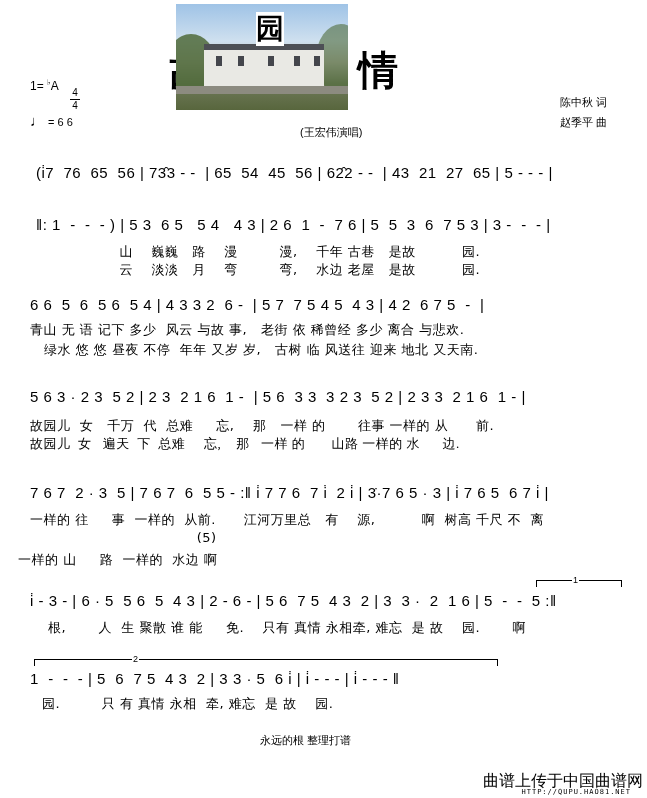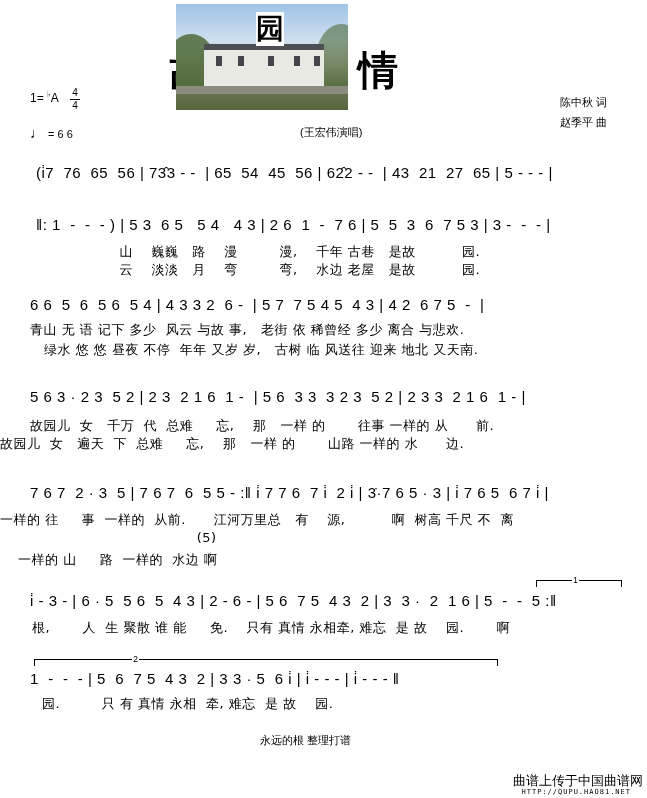--- a/index.html
+++ b/index.html
@@ -24,21 +24,21 @@
   .key { font-size: 12px; }
   .frac { position: absolute; font-size: 10px; line-height: 10px; text-align: center; width: 10px; }
   .frac .bar { display: block; border-top: 1px solid #000; margin: 1px 0; }
   
   .nline { position: absolute; left: 0; width: 647px; height: 18px; font-size: 15px; line-height: 18px;
            white-space: pre; letter-spacing: 0.5px; }
   .lyr { position: absolute; left: 0; font-size: 13px; line-height: 16px; white-space: pre;
          font-family: "DejaVu Sans", sans-serif; letter-spacing: 0.5px; }
   .volta { position: absolute; border-top: 1px solid #000; border-left: 1px solid #000; border-right: 1px solid #000; height: 6px; }
   .volta-num { position: absolute; font-size: 9px; background: #fff; padding: 0 1px; line-height: 9px; }
-  .footer-site { position: absolute; right: 4px; top: 774px; font-size: 13px; text-align: right; line-height: 13px; }
+  .footer-site { position: absolute; right: 4px; top: 774px; font-size: 16px; text-align: right; line-height: 13px; }
   .footer-url { position: absolute; right: 16px; top: 788px; font-size: 7px; letter-spacing: 1px; font-family: "DejaVu Sans Mono", monospace; }
 </style>
 </head>
 <body>
 
 <div class="title-char" style="left:170px;top:50px;">故</div>
 
 <div class="photo">
   <div class="tree" style="left:-10px;top:30px;width:50px;height:60px;"></div>
   <div class="tree" style="left:140px;top:20px;width:50px;height:70px;opacity:.6;"></div>
@@ -47,61 +47,61 @@
   <div class="win" style="left:62px;"></div>
   <div class="win" style="left:92px;"></div>
   <div class="win" style="left:118px;"></div>
   <div class="win" style="left:138px;"></div>
   <div class="path"></div>
   <div class="yuan">园</div>
 </div>
 
 <div class="title-char" style="left:358px;top:50px;">情</div>
 
-<div class="abs key" style="left:30px;top:90px;">
+<div class="abs key" style="left:30px;top:78px;">
   <span>1=</span>
   <sup style="font-size:8px;">♭</sup><span>A</span>
 </div>
 <div class="frac" style="left:70px;top:88px;">
   <span>4</span>
   <span class="bar"></span>
   <span>4</span>
 </div>
-<div class="abs small" style="left:30px;top:114px;margin-top:12px;">
+<div class="abs small" style="left:30px;top:114px;">
   <span style="font-size:15px;">♩</span>
   <span>= 6 6</span>
 </div>
 
 <div class="abs small" style="left:300px;top:126px;">(王宏伟演唱)</div>
 <div class="abs small" style="left:560px;top:96px;">陈中秋   词</div>
 <div class="abs small" style="left:560px;top:116px;">赵季平   曲</div>
 
 <div class="nline" style="top:164px;padding-left:36px;">(i̇7  76  65  56 | 73̂3 - -  | 65  54  45  56 | 62̂2 - -  | 43  21  27  65 | 5 - - - |</div>
 
 <div class="nline" style="top:216px;padding-left:36px;">‖: 1  -  -  - ) | 5 3  6 5   5 4   4 3 | 2 6  1  -  7 6 | 5  5  3  6  7 5 3 | 3 -  -  - |</div>
 <div class="lyr" style="top:244px;padding-left:36px;">                  山    巍巍   路    漫         漫,    千年 古巷   是故          园.</div>
 <div class="lyr" style="top:262px;padding-left:36px;">                  云    淡淡   月    弯         弯,    水边 老屋   是故          园.</div>
 
 <div class="nline" style="top:296px;padding-left:30px;">6 6  5  6  5 6  5 4 | 4 3 3 2  6 -  | 5 7  7 5 4 5  4 3 | 4 2  6 7 5  -  |</div>
 <div class="lyr" style="top:322px;padding-left:30px;">青山 无 语 记下 多少  风云 与故 事,   老街 依 稀曾经 多少 离合 与悲欢.</div>
 <div class="lyr" style="top:342px;padding-left:44px;">绿水 悠 悠 昼夜 不停  年年 又岁 岁,   古树 临 风送往 迎来 地北 又天南.</div>
 
 <div class="nline" style="top:388px;padding-left:30px;">5 6 3 · 2 3  5 2 | 2 3  2 1 6  1 -  | 5 6  3 3  3 2 3  5 2 | 2 3 3  2 1 6  1 - |</div>
 <div class="lyr" style="top:418px;padding-left:30px;">故园儿  女   千万  代  总难     忘,    那   一样 的       往事 一样的 从      前.</div>
-<div class="lyr" style="top:436px;">故园儿  女   遍天  下  总难     忘,    那   一样 的       山路 一样的 水      边.</div>
+<div class="lyr" style="top:436px;padding-left:30px;font-family:Liberation Serif, serif;">故园儿  女   遍天  下  总难     忘,    那   一样 的       山路 一样的 水      边.</div>
 
 <div class="nline" style="top:484px;padding-left:30px;">7 6 7  2 · 3  5 | 7 6 7  6  5 5 - :‖ i̇ 7 7 6  7 i̇  2 i̇ | 3̇·7 6 5 · 3 | i̇ 7 6 5  6 7 i̇ |</div>
-<div class="lyr" style="top:512px;">一样的 往     事  一样的  从前.      江河万里总   有    源,          啊  树高 千尺 不  离</div>
+<div class="lyr" style="top:512px;padding-left:30px;">一样的 往     事  一样的  从前.      江河万里总   有    源,          啊  树高 千尺 不  离</div>
 <div class="lyr" style="top:530px;padding-left:30px;">                                    (5)</div>
 <div class="lyr" style="top:552px;padding-left:18px;">一样的 山     路  一样的  水边 啊</div>
 
 <div class="volta" style="left:536px;top:580px;width:84px;"></div>
 <div class="volta-num" style="left:572px;top:576px;">1</div>
 <div class="nline" style="top:592px;padding-left:30px;">i̇ - 3 - | 6 · 5  5 6  5  4 3 | 2 - 6 - | 5 6  7 5  4 3  2 | 3  3 ·  2  1 6 | 5  -  -  5 :‖</div>
-<div class="lyr" style="top:620px;padding-left:32px;">根,       人  生 聚散 谁 能     免.    只有 真情 永相牵, 难忘  是 故    园.       啊</div>
+<div class="lyr" style="top:620px;padding-left:48px;">根,       人  生 聚散 谁 能     免.    只有 真情 永相牵, 难忘  是 故    园.       啊</div>
 
 <div class="volta" style="left:34px;top:659px;width:462px;border-right:1px solid #000;"></div>
 <div class="volta-num" style="left:132px;top:655px;">2</div>
 <div class="nline" style="top:670px;padding-left:30px;">1  -  -  - | 5  6  7 5  4 3  2 | 3 3 · 5  6 i̇ | i̇ - - - | i̇ - - - ‖</div>
 <div class="lyr" style="top:696px;padding-left:42px;">园.         只 有 真情 永相  牵, 难忘  是 故    园.</div>
 
 <div class="abs small" style="left:260px;top:734px;">永远的根 整理打谱</div>
 
 <div class="footer-site">曲谱上传于中国曲谱网</div>
 <div class="footer-url">HTTP://QUPU.HAO81.NET</div>

